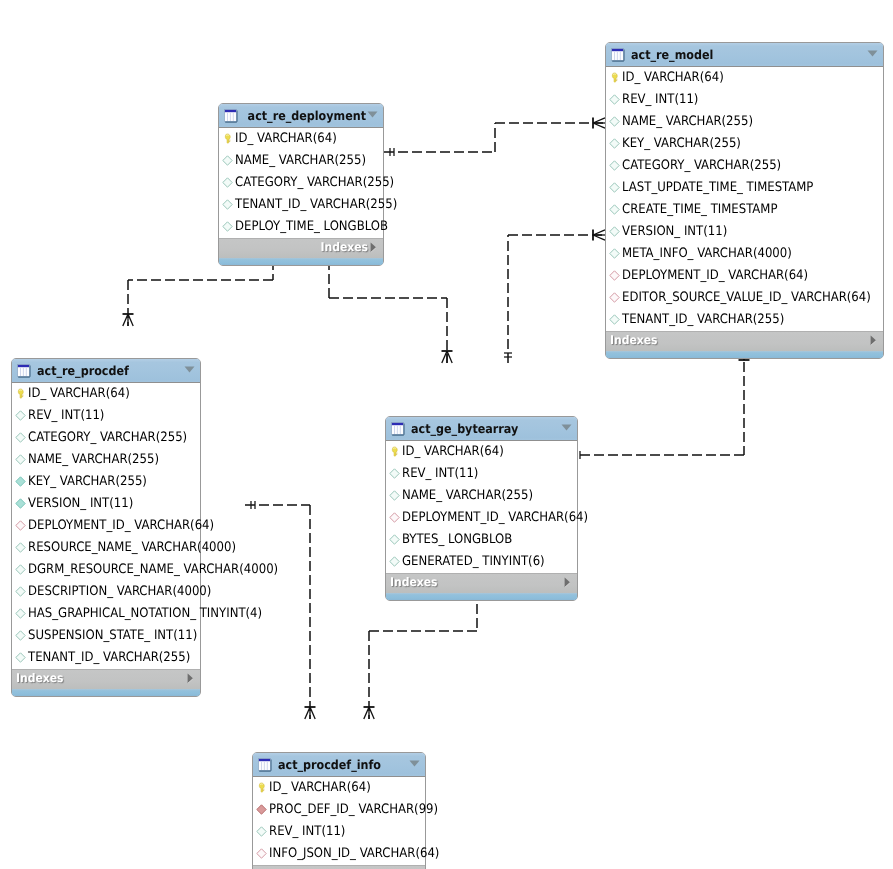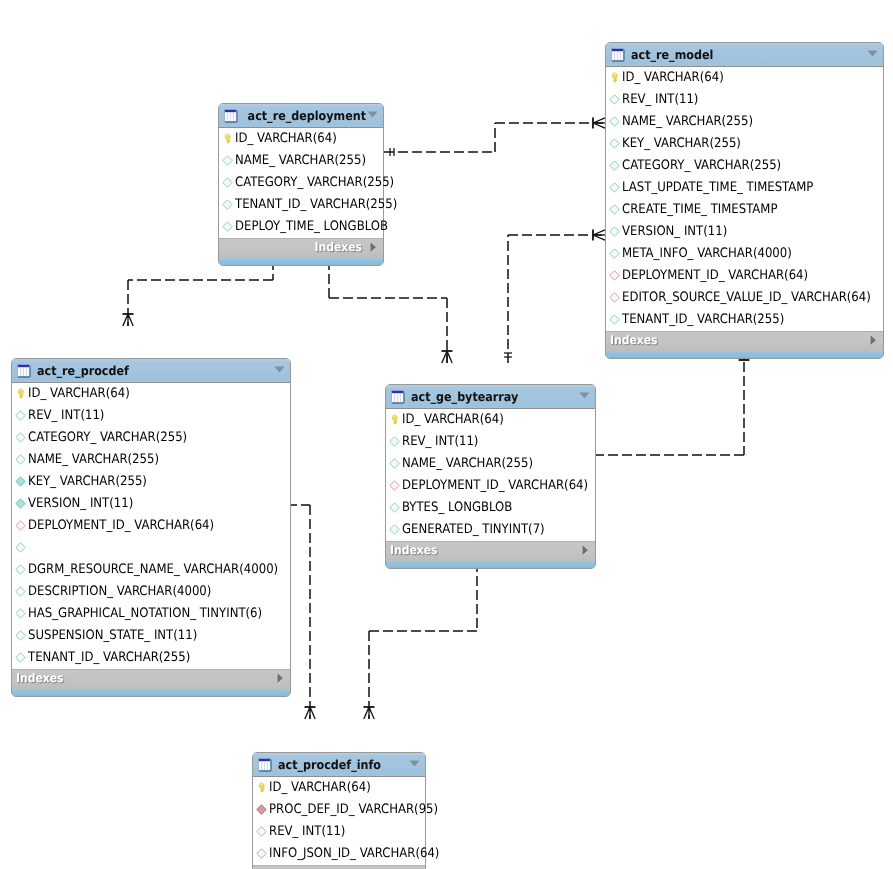--- a/index.html
+++ b/index.html
@@ -12,21 +12,21 @@
   .thead{height:23px;display:flex;align-items:center;border-radius:3px 3px 0 0;
         background:linear-gradient(to bottom,#b3cee5 0%,#a6c6df 14%,#a2c4de 55%,#9ec1dc 90%,#a2c4de 100%);
         border-bottom:1px solid #8f8f8f;padding:0 4px 0 5px;}
   .ticon{width:14px;height:14px;flex:0 0 14px;margin-right:6px;line-height:0;}
   .tname{font-size:12.4px;font-stretch:condensed;font-weight:bold;color:#111;flex:1;white-space:nowrap;will-change:transform;}
   .tcaret{width:13px;height:13px;flex:0 0 13px;line-height:0;}
   .tbody{background:#fff;padding:0;}
   .row{height:22px;display:flex;align-items:center;padding-left:3px;line-height:22px;}
   .ficon{width:11px;height:11px;flex:0 0 11px;margin-right:2px;position:relative;top:-1px;line-height:0;}
   .flabel{font-size:13px;font-stretch:condensed;color:#000;white-space:nowrap;will-change:transform;}
-  .tfoot{height:19px;background:linear-gradient(to bottom,#c5c6c6 0%,#c2c3c3 60%,#bcbebd 100%);display:flex;align-items:center;padding:0 5px 0 5px;border-top:1px solid #b0b0b0;gap:6px;}
+  .tfoot{height:19px;background:linear-gradient(to bottom,#c5c6c6 0%,#c2c3c3 60%,#bcbebd 100%);display:flex;align-items:center;padding:0 5px 0 5px;border-top:1px solid #b0b0b0;}
   .ftext{font-size:12px;font-stretch:condensed;font-weight:bold;color:#fff;flex:1;text-shadow:1px 1px 1px rgba(120,120,120,.9);position:relative;top:-2px;left:-1px;}
   .farrow{width:9px;height:11px;flex:0 0 9px;position:relative;top:-1px;line-height:0;}
   .tstrip{height:7px;background:linear-gradient(to bottom,#a9c6da 0%,#93c1dc 25%,#8dbedb 70%,#8ab8d6 100%);border-radius:0 0 3px 3px;}
 </style>
 </head>
 <body>
 
 <div id="canvas">
   <svg id="links">
       <g>
@@ -263,21 +263,21 @@
       </div>
       <div class="tfoot">
         <span class="ftext">Indexes</span>
         <span class="farrow"><svg viewBox="0 0 12 12" width="9" height="11" preserveAspectRatio="none">
             <path d="M2.2 0.6 L9.6 6 L2.2 11.4 Z" fill="#6e6e6e"></path>
             <path d="M2.4 11.2 L9.4 6.1" fill="none" stroke="#f0f0f0" stroke-width="1" opacity="0.85"></path>
           </svg></span>
       </div>
       <div class="tstrip"></div>
     </div>
-    <div class="tbl" style="left: 11px; top: 326px; width: 280px;">
+    <div class="tbl" style="left: 11px; top: 326px; width: 190px;">
       <div class="thead">
         <span class="ticon"><svg viewBox="0 0 14 14" width="14" height="14">
             <rect x="0.6" y="0.6" width="11.8" height="11.8" fill="#fcfdff"></rect>
             <rect x="0.6" y="0.6" width="11.8" height="2.6" fill="#2c2cb4"></rect>
             <g stroke="#c9d1ea" stroke-width="0.9">
               <line x1="3.5" y1="3.8" x2="3.5" y2="12.2"></line>
               <line x1="6.4" y1="3.8" x2="6.4" y2="12.2"></line>
               <line x1="9.3" y1="3.8" x2="9.3" y2="12.2"></line>
             </g>
             <path d="M1.2 12.8 L12.8 12.8" fill="none" stroke="#1d4262" stroke-width="1.4"></path>
@@ -331,38 +331,39 @@
         <div class="row">
           <span class="ficon"><svg viewBox="0 0 11 11" width="11" height="11">
               <path d="M5.5 0.8 L10.2 5.5 L5.5 10.2 L0.8 5.5 Z" fill="#fdf8f9" stroke="#d49aa4" stroke-width="1"></path>
             </svg></span>
           <span class="flabel">DEPLOYMENT_ID_ VARCHAR(64)</span>
         </div>
         <div class="row">
           <span class="ficon"><svg viewBox="0 0 11 11" width="11" height="11">
               <path d="M5.5 0.8 L10.2 5.5 L5.5 10.2 L0.8 5.5 Z" fill="#f3fbf8" stroke="#9ac6b9" stroke-width="1"></path>
             </svg></span>
+          <span class="flabel">RESOURCE_NAME_ VARCHAR(4000)</span>
         </div>
         <div class="row">
           <span class="ficon"><svg viewBox="0 0 11 11" width="11" height="11">
               <path d="M5.5 0.8 L10.2 5.5 L5.5 10.2 L0.8 5.5 Z" fill="#f3fbf8" stroke="#9ac6b9" stroke-width="1"></path>
             </svg></span>
           <span class="flabel">DGRM_RESOURCE_NAME_ VARCHAR(4000)</span>
         </div>
         <div class="row">
           <span class="ficon"><svg viewBox="0 0 11 11" width="11" height="11">
               <path d="M5.5 0.8 L10.2 5.5 L5.5 10.2 L0.8 5.5 Z" fill="#f3fbf8" stroke="#9ac6b9" stroke-width="1"></path>
             </svg></span>
           <span class="flabel">DESCRIPTION_ VARCHAR(4000)</span>
         </div>
         <div class="row">
           <span class="ficon"><svg viewBox="0 0 11 11" width="11" height="11">
               <path d="M5.5 0.8 L10.2 5.5 L5.5 10.2 L0.8 5.5 Z" fill="#f3fbf8" stroke="#9ac6b9" stroke-width="1"></path>
             </svg></span>
-          <span class="flabel">HAS_GRAPHICAL_NOTATION_ TINYINT(6)</span>
+          <span class="flabel">HAS_GRAPHICAL_NOTATION_ TINYINT(4)</span>
         </div>
         <div class="row">
           <span class="ficon"><svg viewBox="0 0 11 11" width="11" height="11">
               <path d="M5.5 0.8 L10.2 5.5 L5.5 10.2 L0.8 5.5 Z" fill="#f3fbf8" stroke="#9ac6b9" stroke-width="1"></path>
             </svg></span>
           <span class="flabel">SUSPENSION_STATE_ INT(11)</span>
         </div>
         <div class="row">
           <span class="ficon"><svg viewBox="0 0 11 11" width="11" height="11">
               <path d="M5.5 0.8 L10.2 5.5 L5.5 10.2 L0.8 5.5 Z" fill="#f3fbf8" stroke="#9ac6b9" stroke-width="1"></path>
@@ -372,21 +373,21 @@
       </div>
       <div class="tfoot">
         <span class="ftext">Indexes</span>
         <span class="farrow"><svg viewBox="0 0 12 12" width="9" height="11" preserveAspectRatio="none">
             <path d="M2.2 0.6 L9.6 6 L2.2 11.4 Z" fill="#6e6e6e"></path>
             <path d="M2.4 11.2 L9.4 6.1" fill="none" stroke="#f0f0f0" stroke-width="1" opacity="0.85"></path>
           </svg></span>
       </div>
       <div class="tstrip"></div>
     </div>
-    <div class="tbl" style="left: 385px; top: 352px; width: 211px;">
+    <div class="tbl" style="left: 385px; top: 384px; width: 193px;">
       <div class="thead">
         <span class="ticon"><svg viewBox="0 0 14 14" width="14" height="14">
             <rect x="0.6" y="0.6" width="11.8" height="11.8" fill="#fcfdff"></rect>
             <rect x="0.6" y="0.6" width="11.8" height="2.6" fill="#2c2cb4"></rect>
             <g stroke="#c9d1ea" stroke-width="0.9">
               <line x1="3.5" y1="3.8" x2="3.5" y2="12.2"></line>
               <line x1="6.4" y1="3.8" x2="6.4" y2="12.2"></line>
               <line x1="9.3" y1="3.8" x2="9.3" y2="12.2"></line>
             </g>
             <path d="M1.2 12.8 L12.8 12.8" fill="none" stroke="#1d4262" stroke-width="1.4"></path>
@@ -428,21 +429,21 @@
         <div class="row">
           <span class="ficon"><svg viewBox="0 0 11 11" width="11" height="11">
               <path d="M5.5 0.8 L10.2 5.5 L5.5 10.2 L0.8 5.5 Z" fill="#f3fbf8" stroke="#9ac6b9" stroke-width="1"></path>
             </svg></span>
           <span class="flabel">BYTES_ LONGBLOB</span>
         </div>
         <div class="row">
           <span class="ficon"><svg viewBox="0 0 11 11" width="11" height="11">
               <path d="M5.5 0.8 L10.2 5.5 L5.5 10.2 L0.8 5.5 Z" fill="#f3fbf8" stroke="#9ac6b9" stroke-width="1"></path>
             </svg></span>
-          <span class="flabel">GENERATED_ TINYINT(7)</span>
+          <span class="flabel">GENERATED_ TINYINT(6)</span>
         </div>
       </div>
       <div class="tfoot">
         <span class="ftext">Indexes</span>
         <span class="farrow"><svg viewBox="0 0 12 12" width="9" height="11" preserveAspectRatio="none">
             <path d="M2.2 0.6 L9.6 6 L2.2 11.4 Z" fill="#6e6e6e"></path>
             <path d="M2.4 11.2 L9.4 6.1" fill="none" stroke="#f0f0f0" stroke-width="1" opacity="0.85"></path>
           </svg></span>
       </div>
       <div class="tstrip"></div>
@@ -472,21 +473,21 @@
               <path d="M5.1 0.9 C7.0 0.9 8.3 2.25 8.3 3.95 C8.3 5.1 7.7 6.0 6.8 6.5 L6.8 9.4 C6.8 9.95 6.45 10.2 5.9 10.2 C5.35 10.2 5.0 9.95 5.0 9.4 L5.0 6.5 C4.0 6.0 3.3 5.1 3.3 3.95 C3.3 2.25 3.9 0.9 5.1 0.9 Z" fill="#ecdc4f" stroke="#ccb02c" stroke-width="0.45"></path>
               <path d="M4.35 2.35 C4.9 1.75 6.0 1.8 6.35 2.2" fill="none" stroke="#fbf6c2" stroke-width="1" stroke-linecap="round"></path>
               <path d="M6.9 7.15 L8.1 7.15 M6.9 8.5 L7.8 8.5" stroke="#ccb02c" stroke-width="0.6" stroke-linecap="round"></path>
             </svg></span>
           <span class="flabel">ID_ VARCHAR(64)</span>
         </div>
         <div class="row">
           <span class="ficon"><svg viewBox="0 0 11 11" width="11" height="11">
               <path d="M5.5 0.8 L10.2 5.5 L5.5 10.2 L0.8 5.5 Z" fill="#d99a9a" stroke="#b86f6f" stroke-width="1"></path>
             </svg></span>
-          <span class="flabel">PROC_DEF_ID_ VARCHAR(95)</span>
+          <span class="flabel">PROC_DEF_ID_ VARCHAR(99)</span>
         </div>
         <div class="row">
           <span class="ficon"><svg viewBox="0 0 11 11" width="11" height="11">
               <path d="M5.5 0.8 L10.2 5.5 L5.5 10.2 L0.8 5.5 Z" fill="#f3fbf8" stroke="#9ac6b9" stroke-width="1"></path>
             </svg></span>
           <span class="flabel">REV_ INT(11)</span>
         </div>
         <div class="row">
           <span class="ficon"><svg viewBox="0 0 11 11" width="11" height="11">
               <path d="M5.5 0.8 L10.2 5.5 L5.5 10.2 L0.8 5.5 Z" fill="#fdf8f9" stroke="#d49aa4" stroke-width="1"></path>

